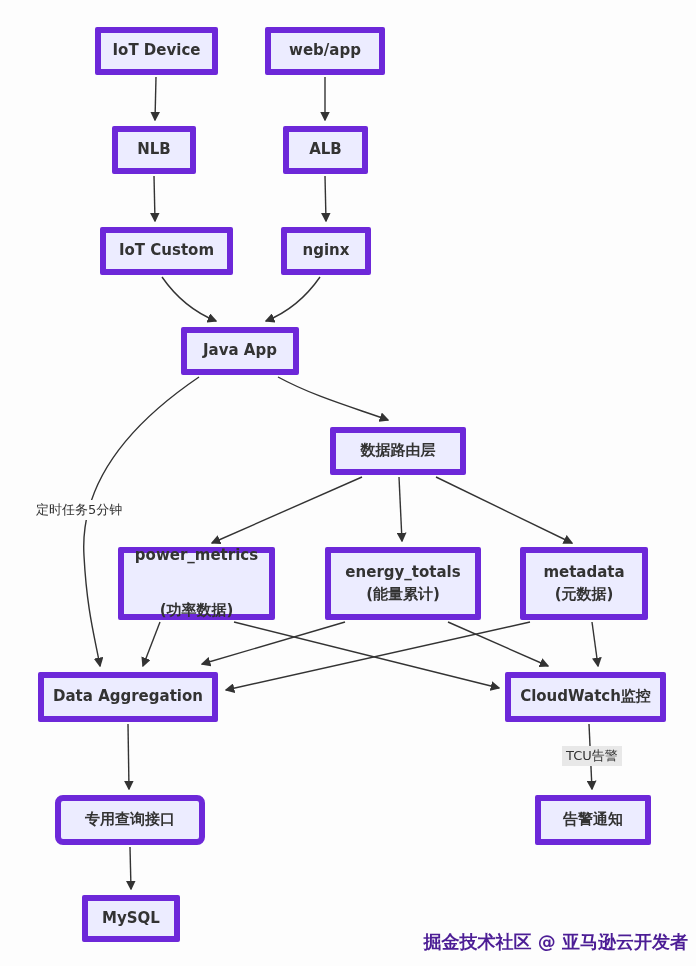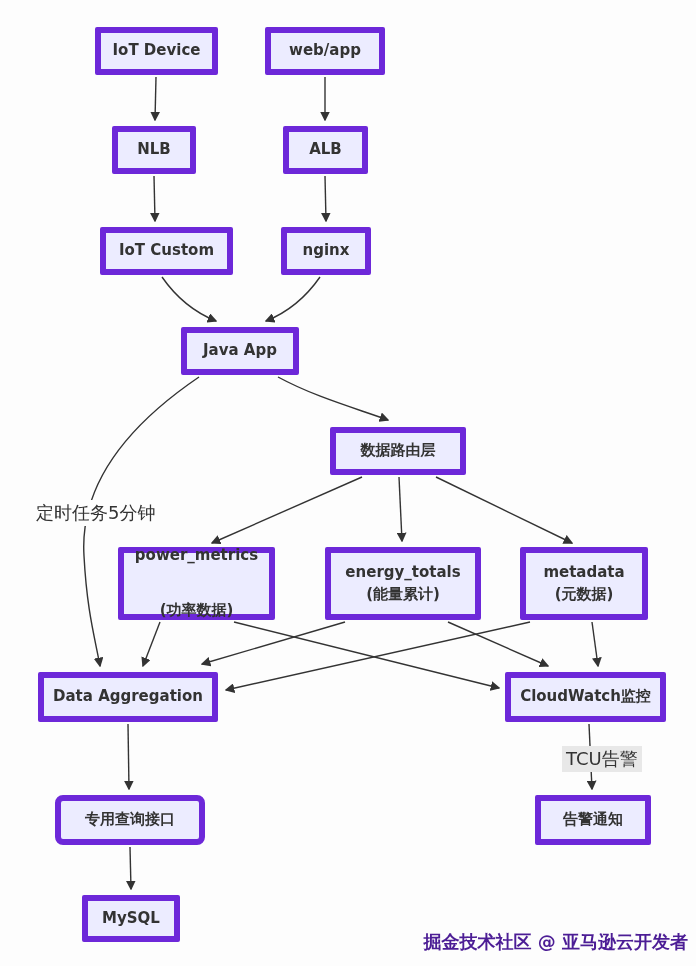--- a/index.html
+++ b/index.html
@@ -17,21 +17,21 @@
     justify-content:center;
     font-size:15px;
     color:#333333;
     text-align:center;
     line-height:1.45;
     font-weight:bold;
   }
   .node .lbl{white-space:nowrap;}
   .edge-label{
     position:absolute;
-    font-size:18px;
+    font-size:13px;
     color:#333333;
     padding:1px 4px;
     white-space:nowrap;
   }
   .edge-label.white-bg{background:#fdfdfd;}
   .edge-label.gray-bg{background:#e8e8e8;}
   .watermark{
     position:absolute;
     right:8px;
     bottom:12px;

